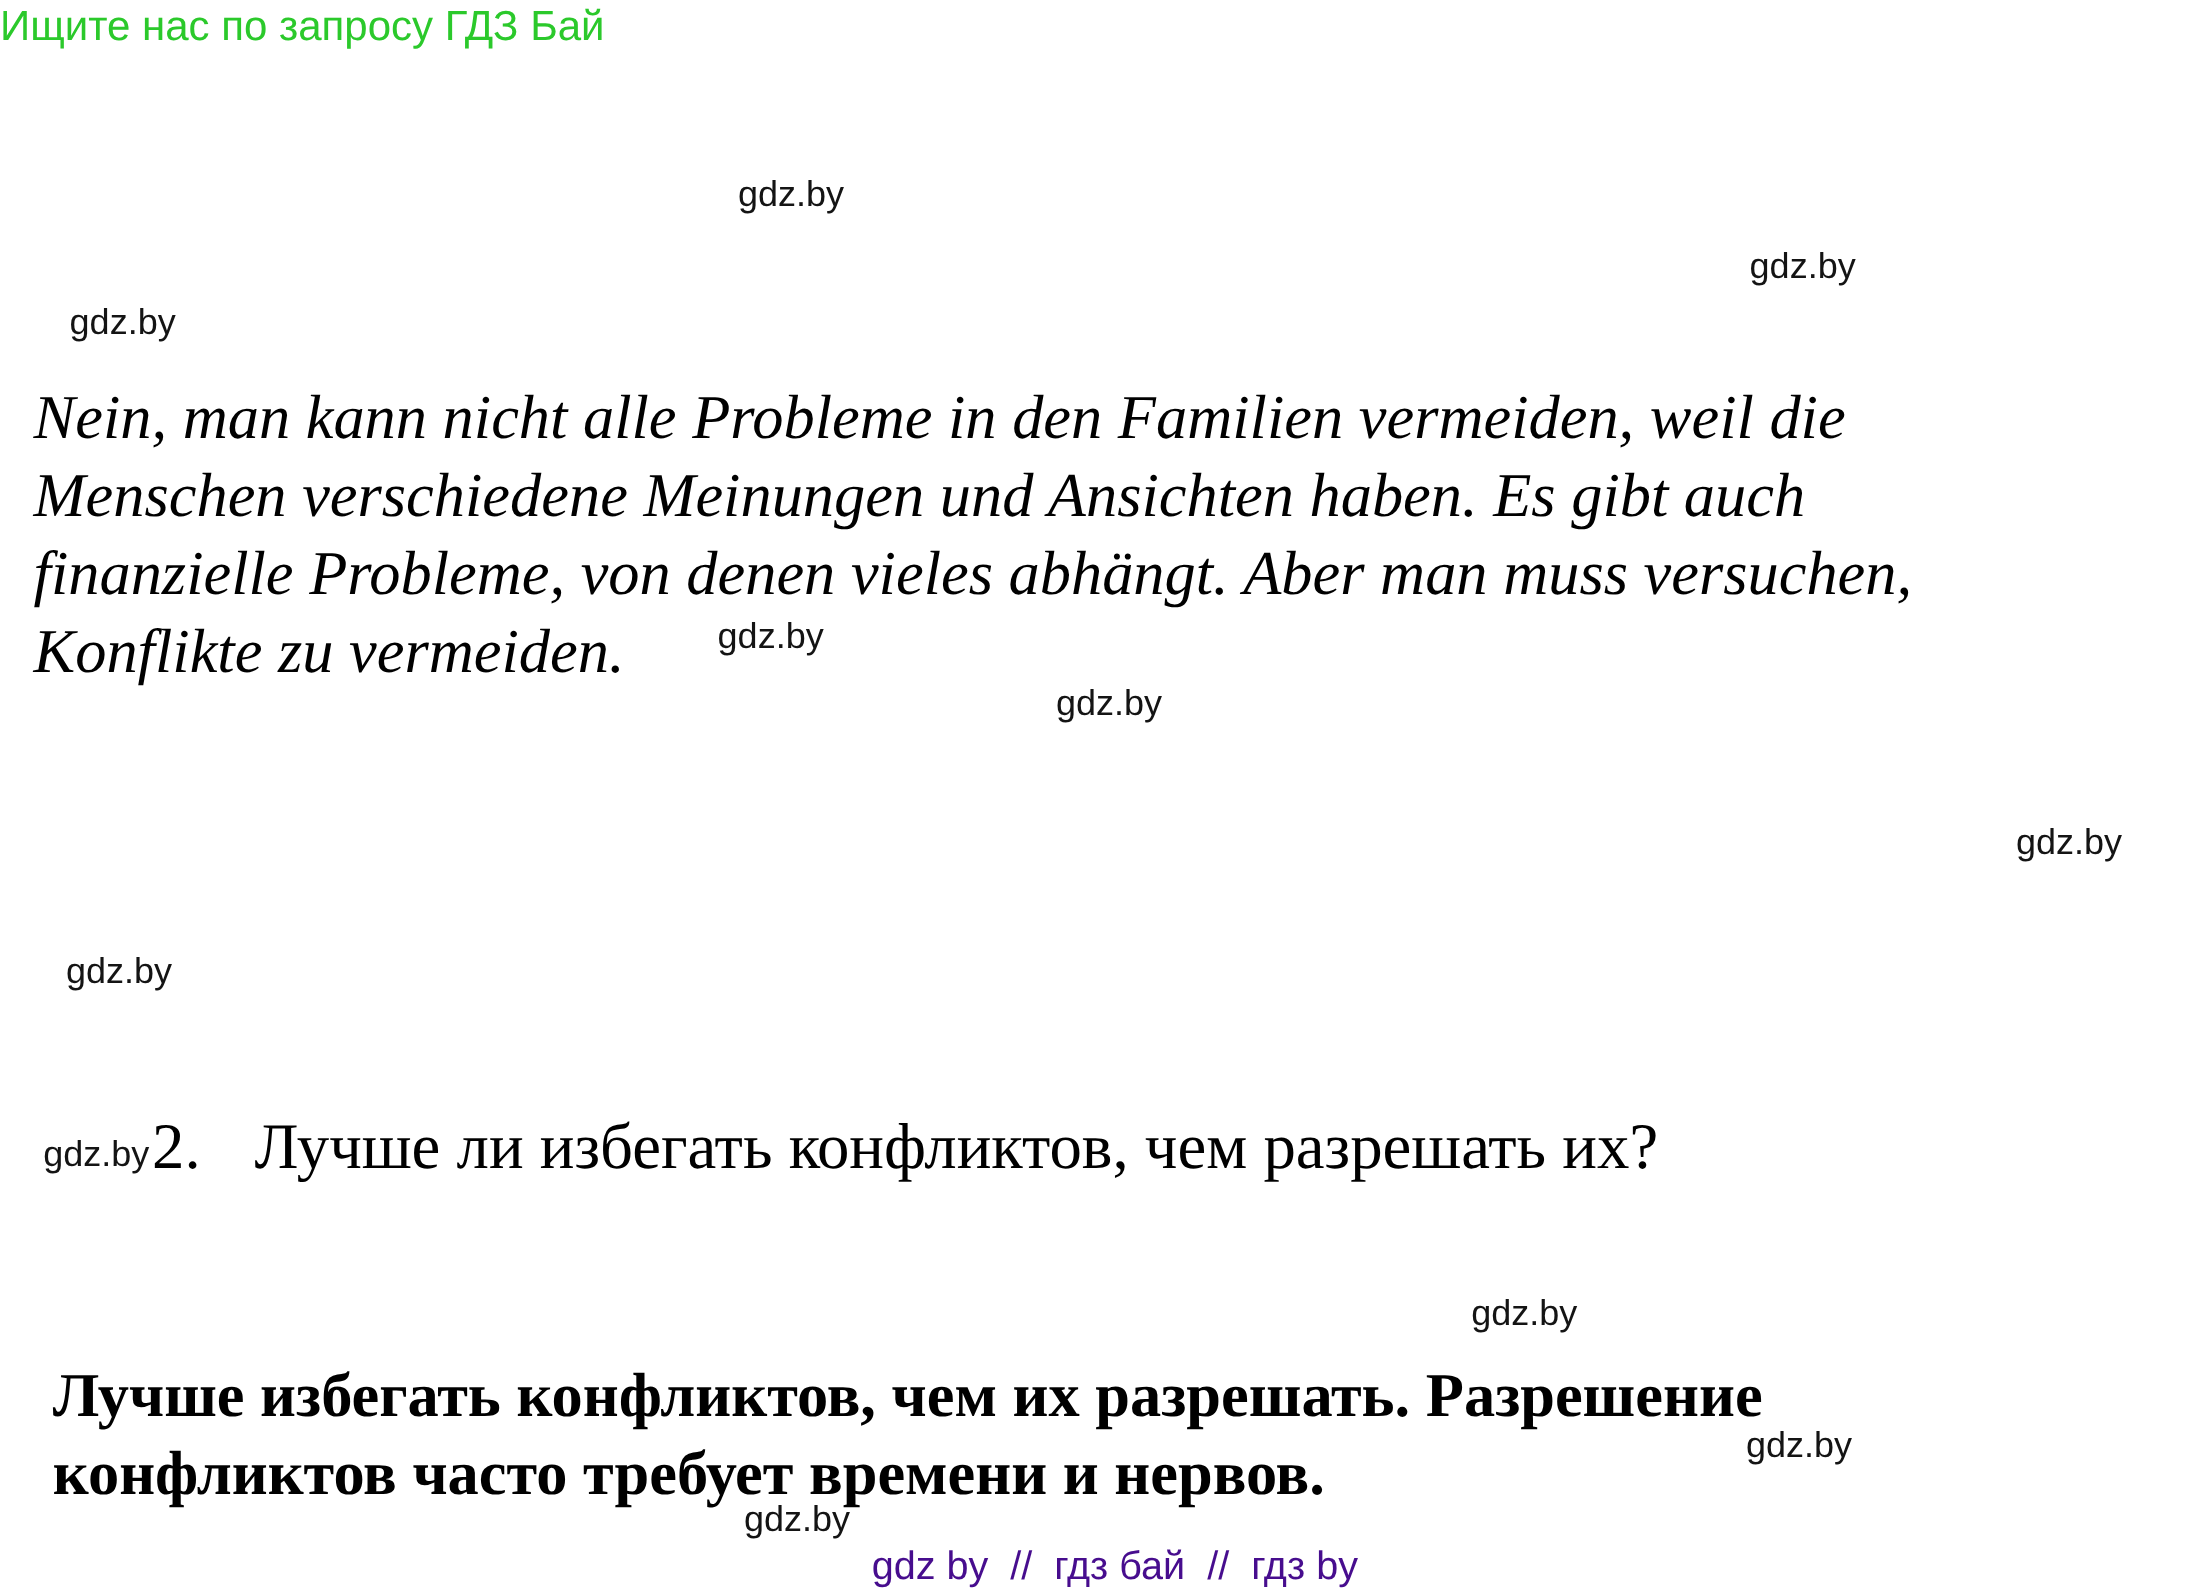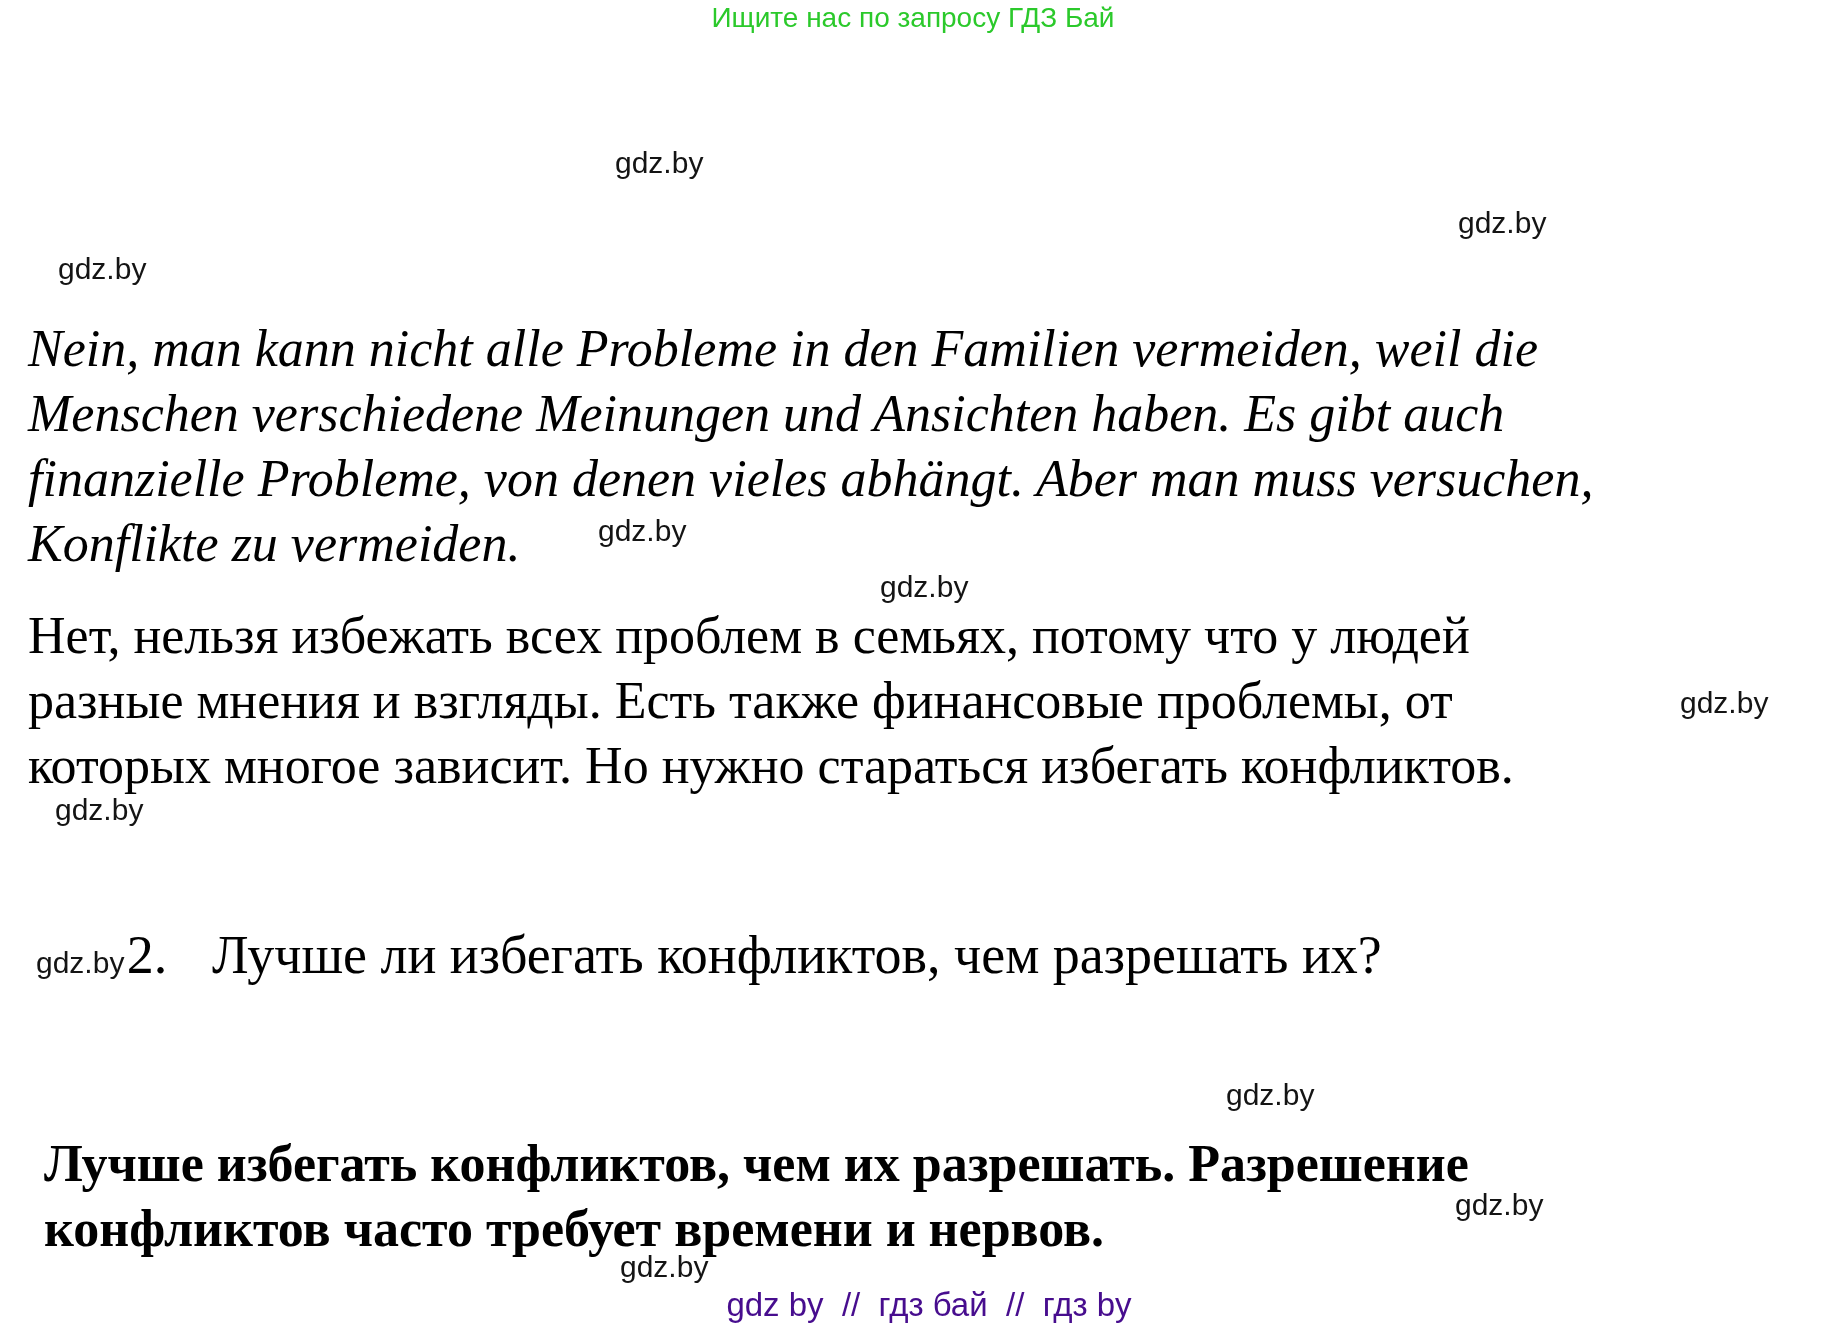--- a/index.html
+++ b/index.html
@@ -8,23 +8,22 @@
     width: 1826px;
     height: 1324px;
     background: #ffffff;
     overflow: hidden;
     font-family: "Liberation Serif", serif;
     color: #000000;
   }
   .banner {
     position: absolute;
     top: 2px; left: 0; width: 100%;
-    text-align: center;
     font-family: "Liberation Sans", sans-serif;
-    font-size: 28px;
+    font-size: 35px;
     color: #2bc92b;
     white-space: pre;
   }
   .abs-line { position: absolute; white-space: pre; }
   .q-line { font-size: 54px; }
   .para {
     position: absolute;
     font-size: 52px;
     line-height: 65px;
     white-space: pre;
@@ -71,23 +70,20 @@
   <div class="wm" style="top:252px; left:58px;">gdz.by</div>
 
   <div class="para" style="top:316px; left:28px;font-style:italic;">Nein, man kann nicht alle Probleme in den Familien vermeiden, weil die
 Menschen verschiedene Meinungen und Ansichten haben. Es gibt auch
 finanzielle Probleme, von denen vieles abhängt. Aber man muss versuchen,
 Konflikte zu vermeiden.</div>
 
   <div class="wm" style="top:514px; left:598px;">gdz.by</div>
   <div class="wm" style="top:570px; left:880px;">gdz.by</div>
 
-  <div class="para" style="top:603px; left:28px;">Нет, нельзя избежать всех проблем в семьях, потому что у людей
-разные мнения и взгляды. Есть также финансовые проблемы, от
-которых многое зависит. Но нужно стараться избегать конфликтов.</div>
 
   <div class="wm" style="top:686px; left:1680px;">gdz.by</div>
   <div class="wm" style="top:793px; left:55px;">gdz.by</div>
 
   <div class="abs-line q-line" style="top:862px; left:28px;text-align:center;">
     <span class="item-letter">2.</span><span>Лучше ли избегать конфликтов, чем разрешать их?</span>
   </div>
 
   <div class="wm" style="top:946px; left:36px;">gdz.by</div>
 

